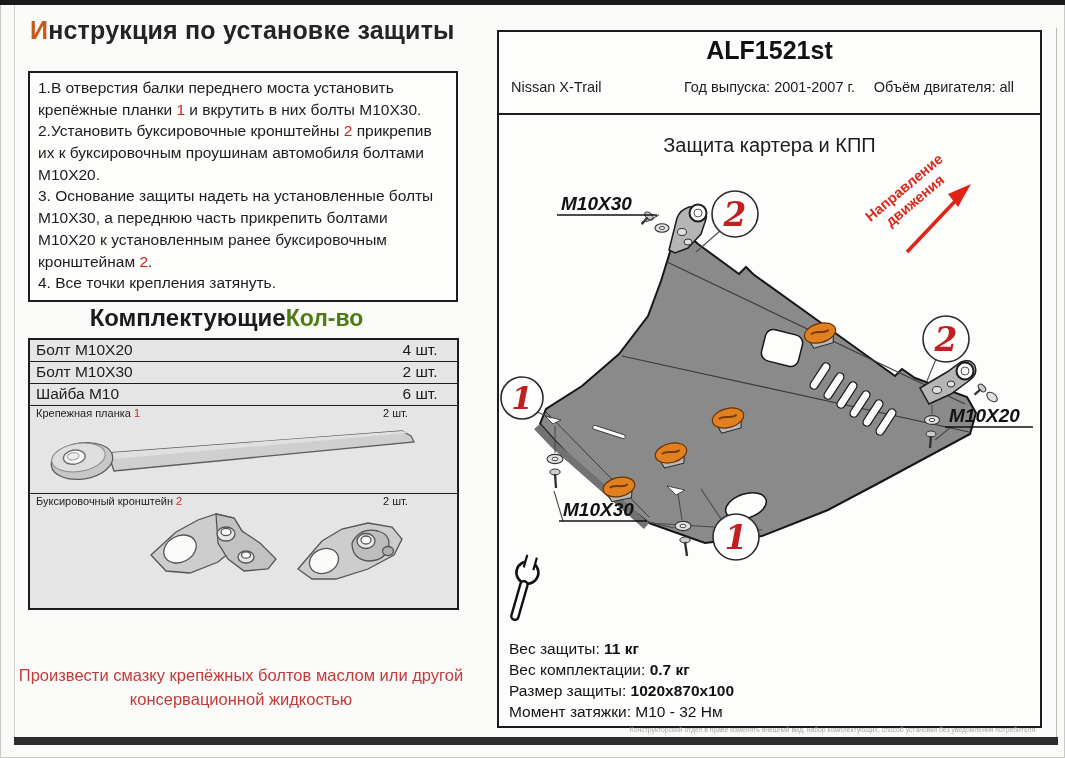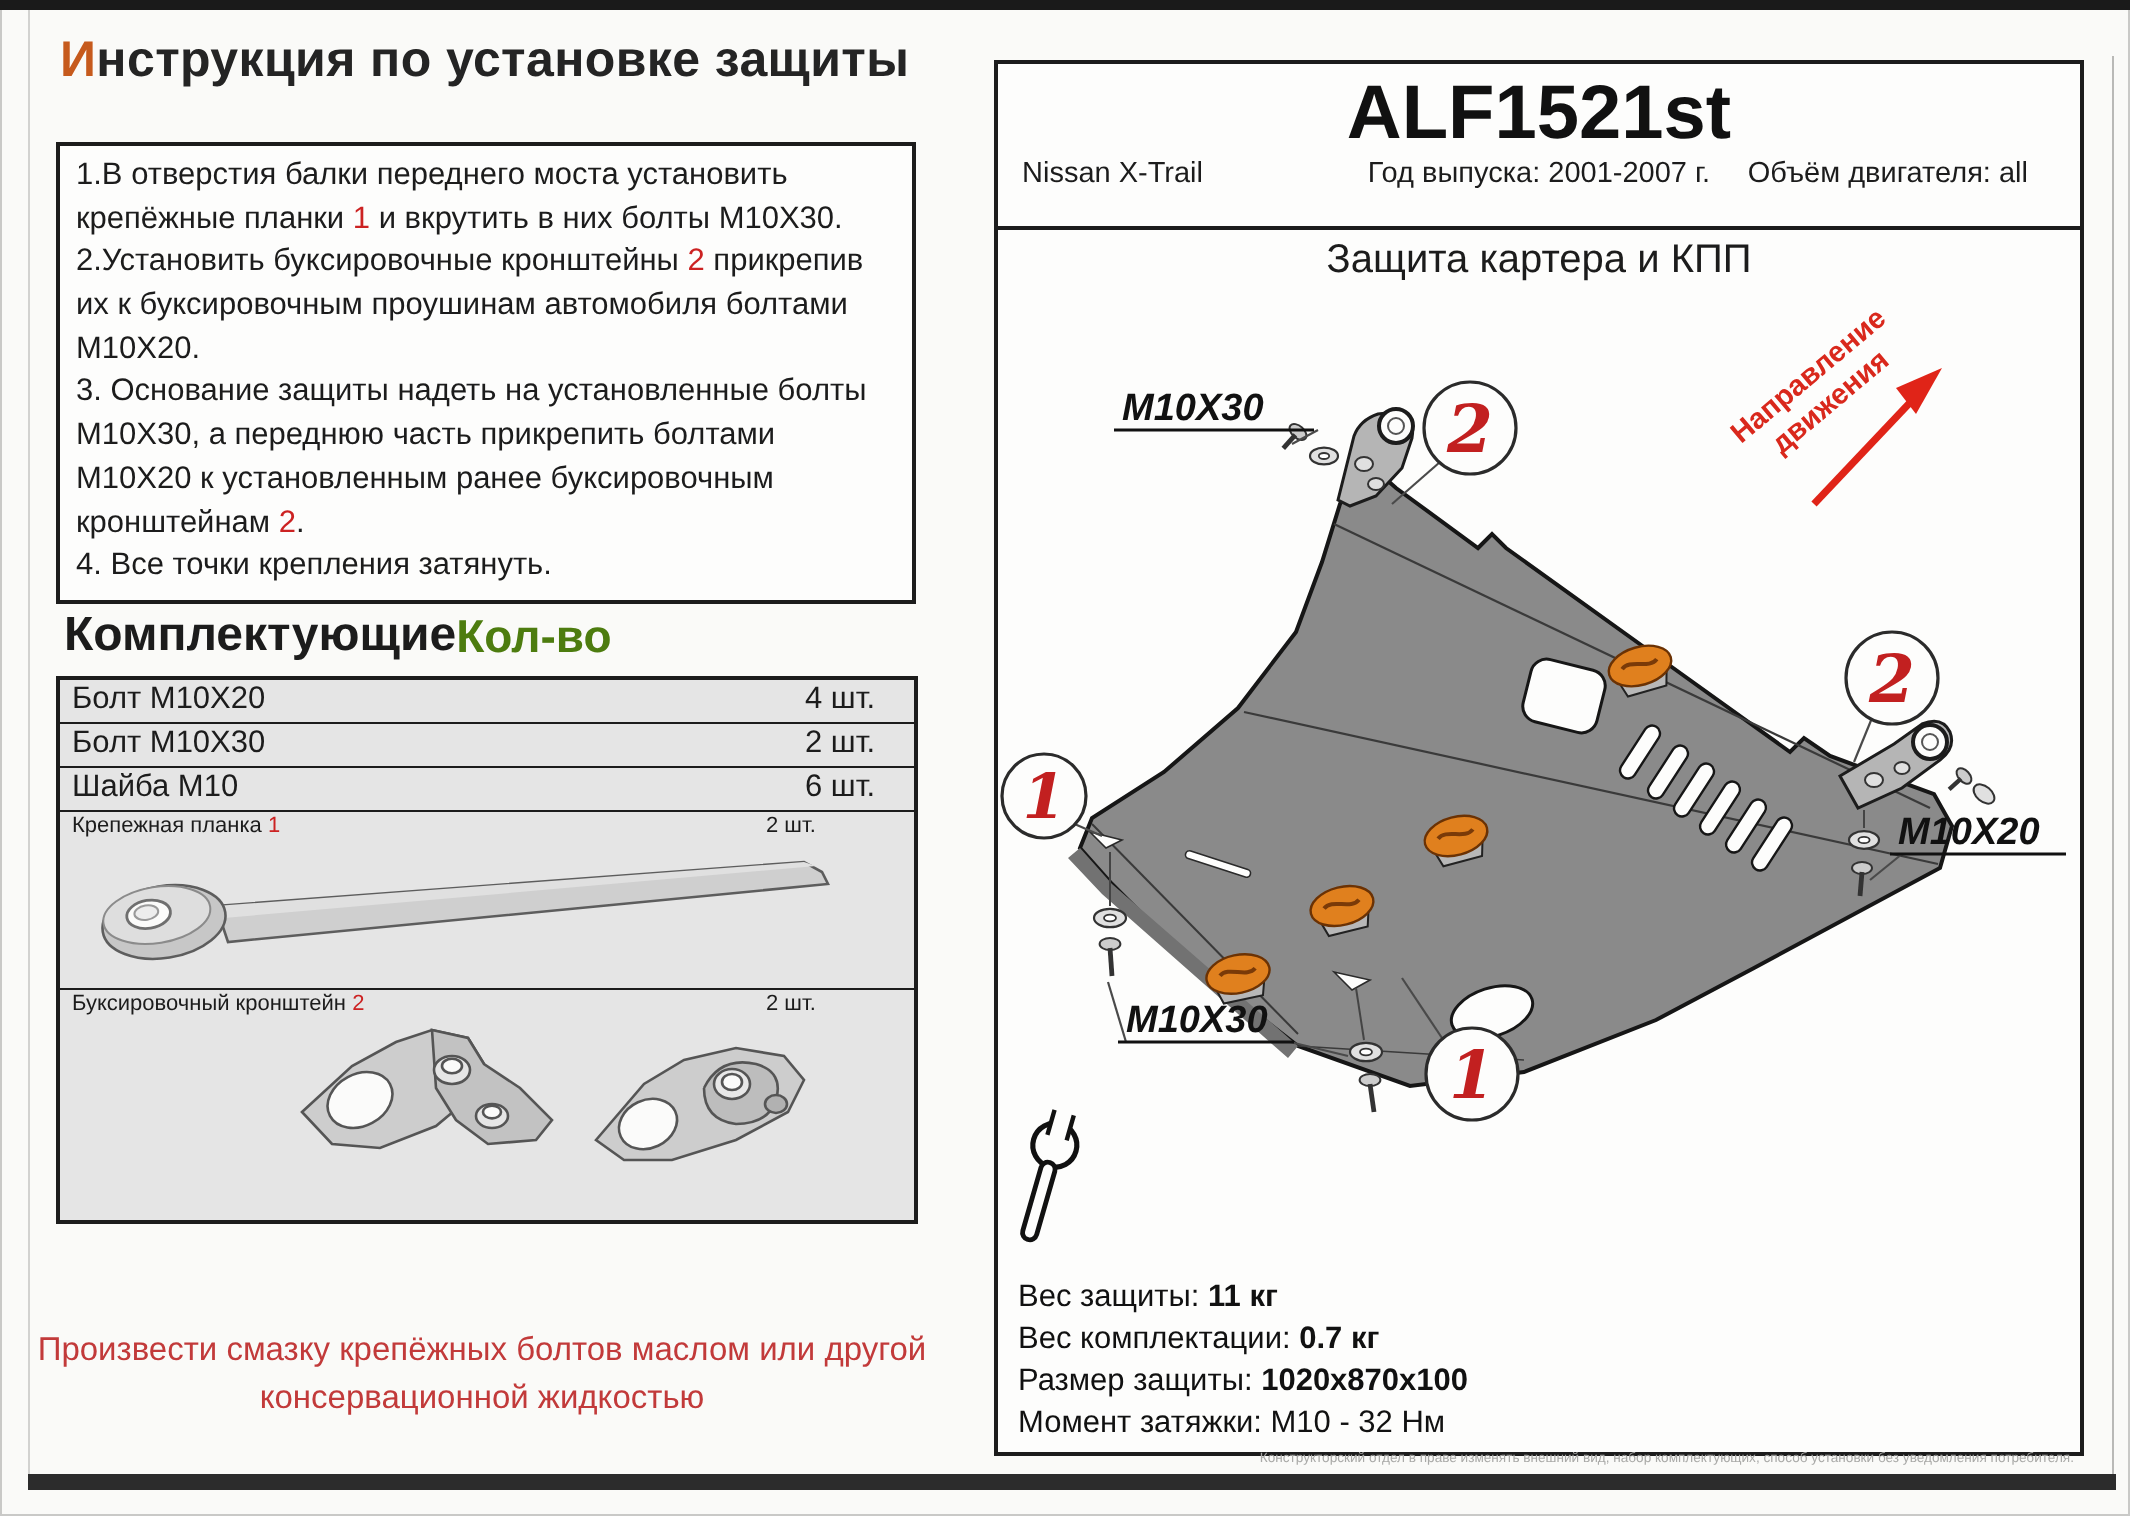--- a/index.html
+++ b/index.html
@@ -9,45 +9,45 @@
   .bar-bottom{position:absolute;left:14px;top:737px;width:1044px;height:8px;background:#2c2c2c;}
   .edge-right{position:absolute;left:1056px;top:28px;width:1px;height:712px;background:#b9b9b7;}
   .edge-left{position:absolute;left:14px;top:5px;width:1px;height:740px;background:#d2d2d0;}
 
   
   .title{position:absolute;left:30px;top:16px;width:440px;font-size:25px;font-weight:bold;color:#242424;letter-spacing:.2px;}
   .title .cap{color:#c65a1d;}
   .instructions{position:absolute;left:28px;top:71px;width:410px;border:2px solid #1c1c1c;background:#fdfdfc;
                 padding:4px 8px 6px 8px;font-size:15.5px;line-height:1.4;color:#1c1c1c;}
   .rednum{color:#cc2222;}
-  .comp-head{position:absolute;left:32px;top:304px;width:427px;display:flex;justify-content:flex-start;align-items:flex-end;}
+  .comp-head{position:absolute;left:13px;top:304px;width:427px;display:flex;justify-content:center;align-items:flex-end;}
   .comp-head .h-left{font-size:24px;font-weight:bold;color:#1c1c1c;}
   .comp-head .h-right{font-size:23px;font-weight:bold;color:#4d7c0f;}
   .comp-table{position:absolute;left:28px;top:338px;width:427px;border:2px solid #1c1c1c;background:#e5e5e5;}
   .crow{display:flex;border-bottom:1.5px solid #1c1c1c;font-size:15.5px;color:#1c1c1c;}
   .crow:last-child{border-bottom:none;}
   .crow .cname{flex:1;padding:1px 0 2px 6px;}
   .crow .cqty{width:74px;padding:1px 0 2px 0;text-align:center;}
   .crow-img{display:block;border-bottom:1.5px solid #1c1c1c;}
   .crow-img .lbl{display:flex;font-size:11px;color:#1c1c1c;}
   .crow-img .lbl .cname{flex:1;padding:1px 0 0 6px;}
   .crow-img .lbl .cqty{width:74px;padding:1px 0 0 0;}
   .crow-img:last-child{border-bottom:none;}
   .note{position:absolute;left:18px;top:664px;width:446px;text-align:center;color:#c23a3a;
         font-size:16.5px;line-height:1.45;}
 
   
   .rpanel{position:absolute;left:497px;top:30px;width:541px;height:694px;border:2px solid #1c1c1c;background:#fdfdfc;}
-  .rp-code{position:absolute;left:0;top:4px;width:100%;text-align:center;font-size:38px;font-weight:bold;color:#111;}
+  .rp-code{position:absolute;left:0;top:4px;width:100%;text-align:center;font-size:25px;font-weight:bold;color:#111;}
   .rp-info{position:absolute;left:0;top:47px;width:100%;height:22px;font-size:14.5px;color:#1c1c1c;}
   .rp-info .car{position:absolute;left:12px;}
   .rp-info .year{position:absolute;left:0;width:100%;text-align:center;}
   .rp-info .engine{position:absolute;right:26px;}
   .rp-divider{position:absolute;left:0;top:81px;width:100%;border-top:2px solid #1c1c1c;}
-  .rp-subtitle{position:absolute;left:0;top:87px;width:100%;text-align:center;font-size:20px;color:#1c1c1c;}
+  .rp-subtitle{position:absolute;left:0;top:102px;width:100%;text-align:center;font-size:20px;color:#1c1c1c;}
   .rp-drawing{position:absolute;left:0;top:118px;width:541px;height:482px;}
   .rp-specs{position:absolute;left:10px;bottom:4px;font-size:15.5px;color:#111;line-height:1.36;}
   .rp-specs b{font-weight:bold;}
   .footer-note{position:absolute;right:28px;top:726px;font-size:6.8px;color:#a9a9a7;}
 </style>
 </head>
 <body>
 
 <div class="page">
   <div class="bar-top"></div>

